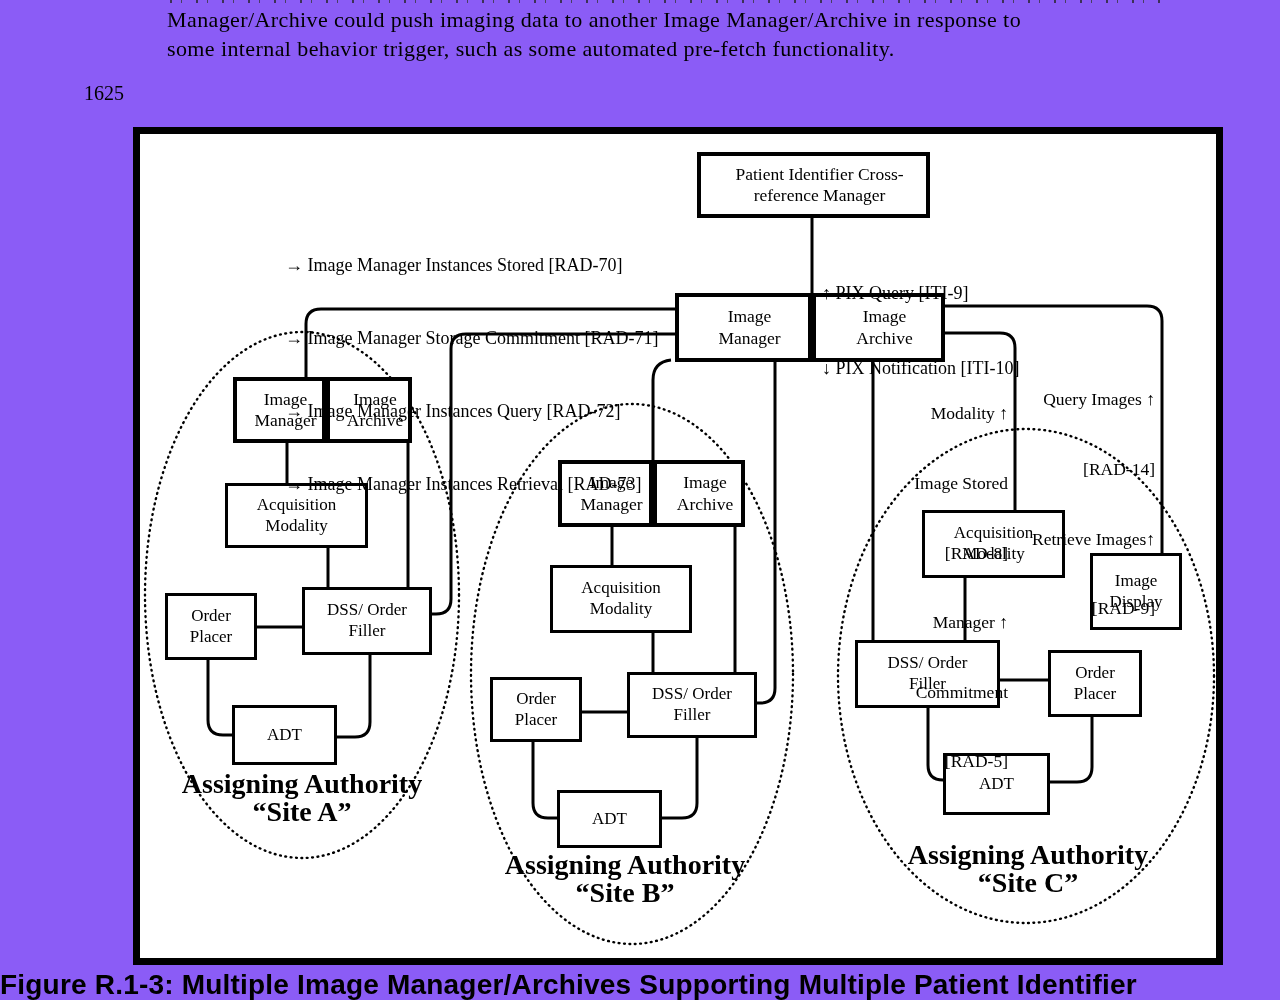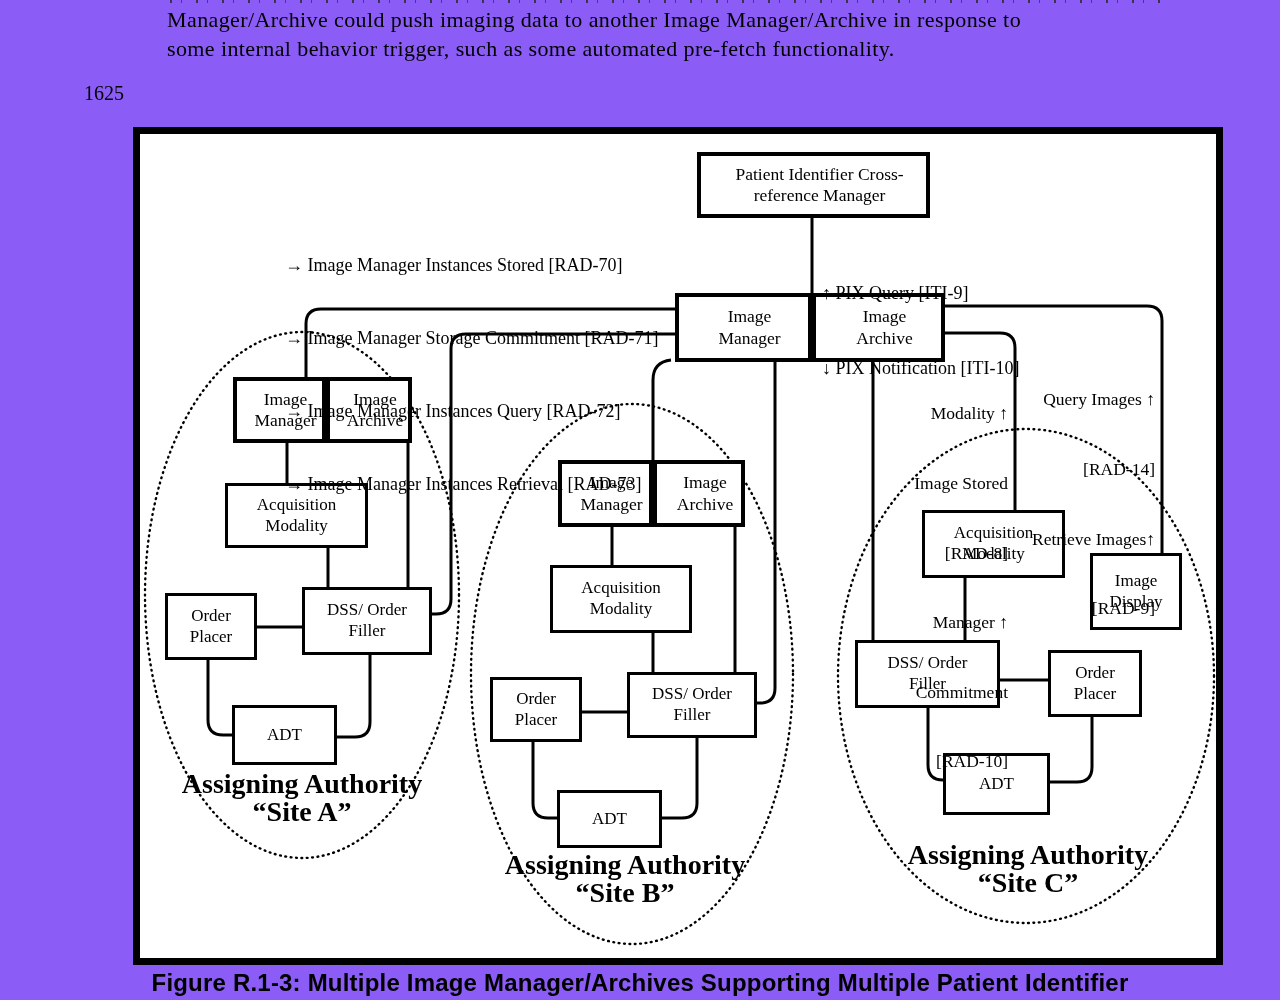--- a/index.html
+++ b/index.html
@@ -11,22 +11,22 @@
         background:repeating-linear-gradient(90deg,#222 0 2px,transparent 2px 11px,#333 11px 12px,transparent 12px 26px);}
   .frame{position:absolute;left:133px;top:127px;width:1090px;height:838px;border:7px solid #000;box-sizing:border-box;background:#fff;}
   svg.wire{position:absolute;left:0;top:0;width:1280px;height:1000px;}
   .bx{position:absolute;background:#fff;border:3px solid #000;box-sizing:border-box;
       display:flex;align-items:center;justify-content:center;text-align:center;
       font-size:17px;line-height:1.22;white-space:pre-line;}
   .bx.thick{border-width:4px;font-size:17.5px;padding-left:12px;}
   .lbl{position:absolute;font-size:18px;line-height:24.4px;white-space:pre;}
   .lbl.right{text-align:right;font-size:17.5px;line-height:23.2px;}
   .sitetitle{position:absolute;width:300px;text-align:center;font-weight:bold;font-size:28px;line-height:28px;white-space:pre-line;}
-  .caption{position:absolute;left:0;top:969px;width:1280px;text-align:center;
-           font-family:"Liberation Sans", sans-serif;font-weight:bold;font-size:24px;letter-spacing:0.2px;}
+  .caption{position:absolute;left:0;top:969px;width:1280px;
+           font-family:"Liberation Sans", sans-serif;font-weight:bold;font-size:28px;letter-spacing:0.2px;}
 </style>
 </head>
 <body>
 
 <div class="page">
 
   <div class="frag"></div>
 
   <div class="para">
     <div>Manager/Archive could push imaging data to another Image Manager/Archive in response to</div>
@@ -122,21 +122,21 @@
     <div>↑ PIX Query [ITI-9]</div>
     <div>↓ PIX Notification [ITI-10]</div>
   </div>
 
   <div class="lbl right" style="left:840px;top:356px;width:168px;">
     <div>Modality ↑</div>
     <div>Image Stored</div>
     <div>[RAD-8]</div>
     <div>Manager ↑</div>
     <div>Commitment</div>
-    <div>[RAD-10]</div>
+    <div>[RAD-5]</div>
   </div>
 
   <div class="lbl right" style="left:985px;top:342px;width:170px;">
     <div>Query Images ↑</div>
     <div>[RAD-14]</div>
     <div>Retrieve Images↑</div>
     <div>[RAD-9]</div>
   </div>
 
   <div class="sitetitle" style="left:152px;top:770px;">Assigning Authority

